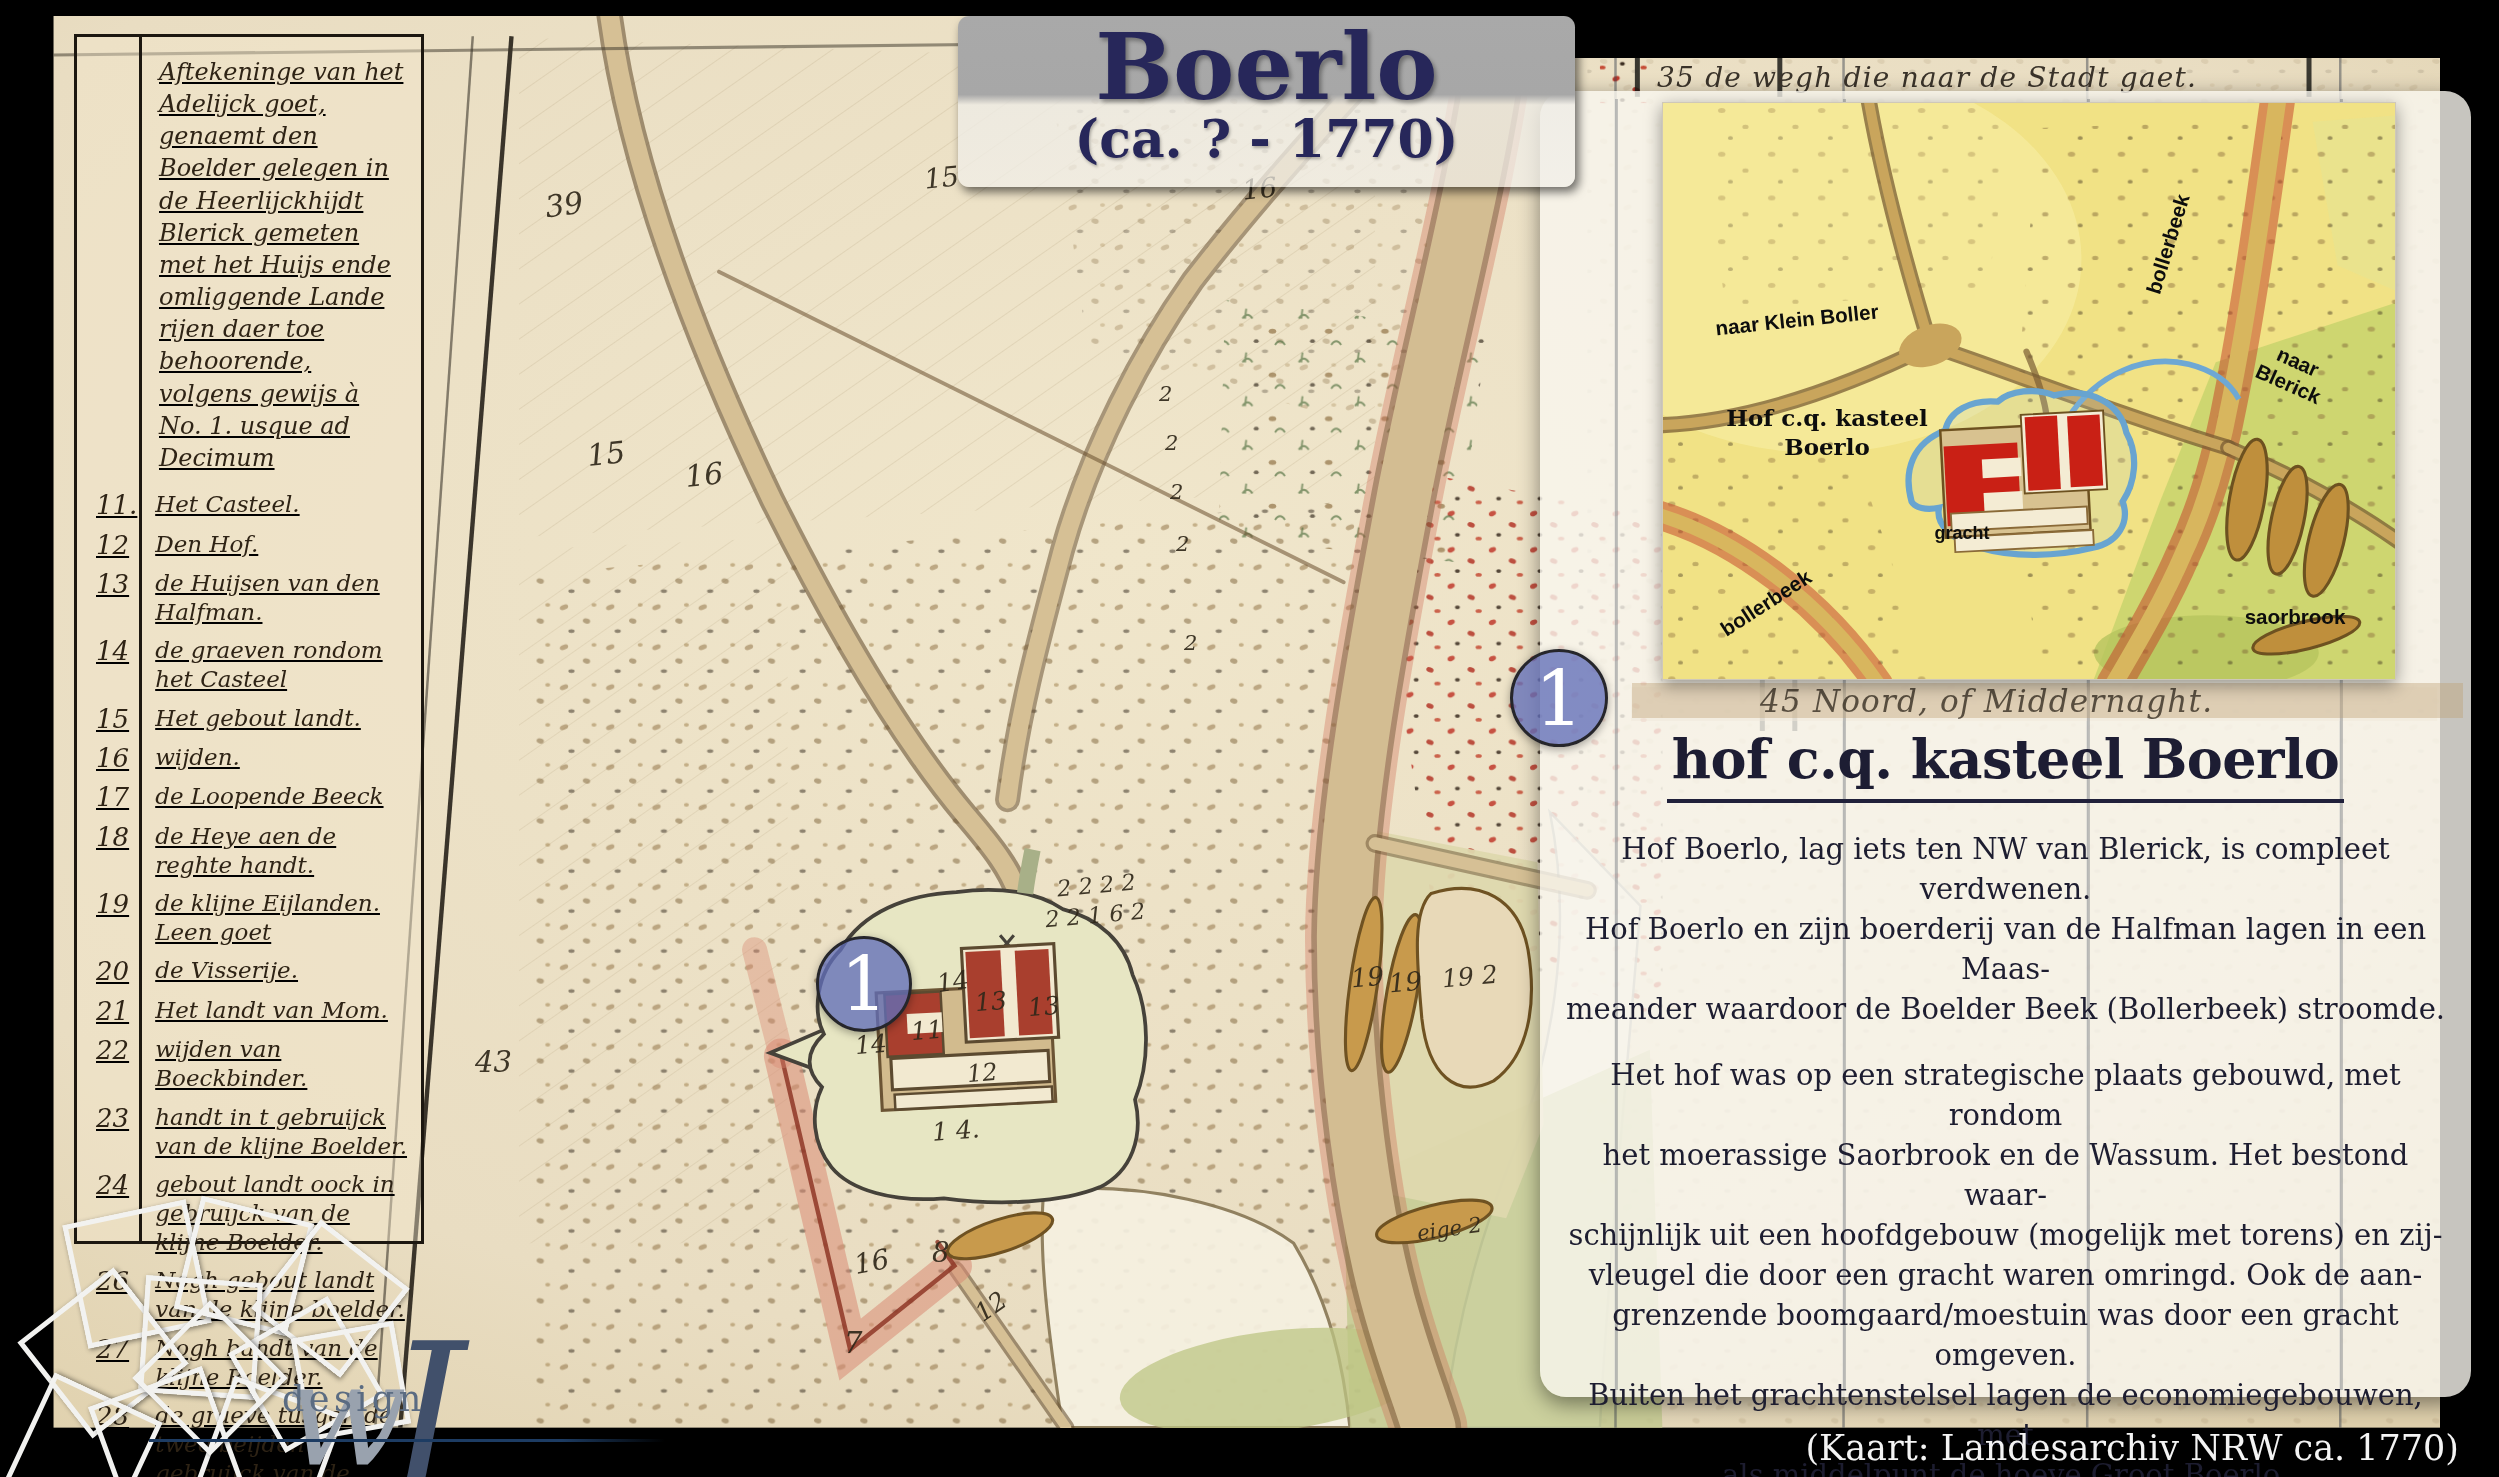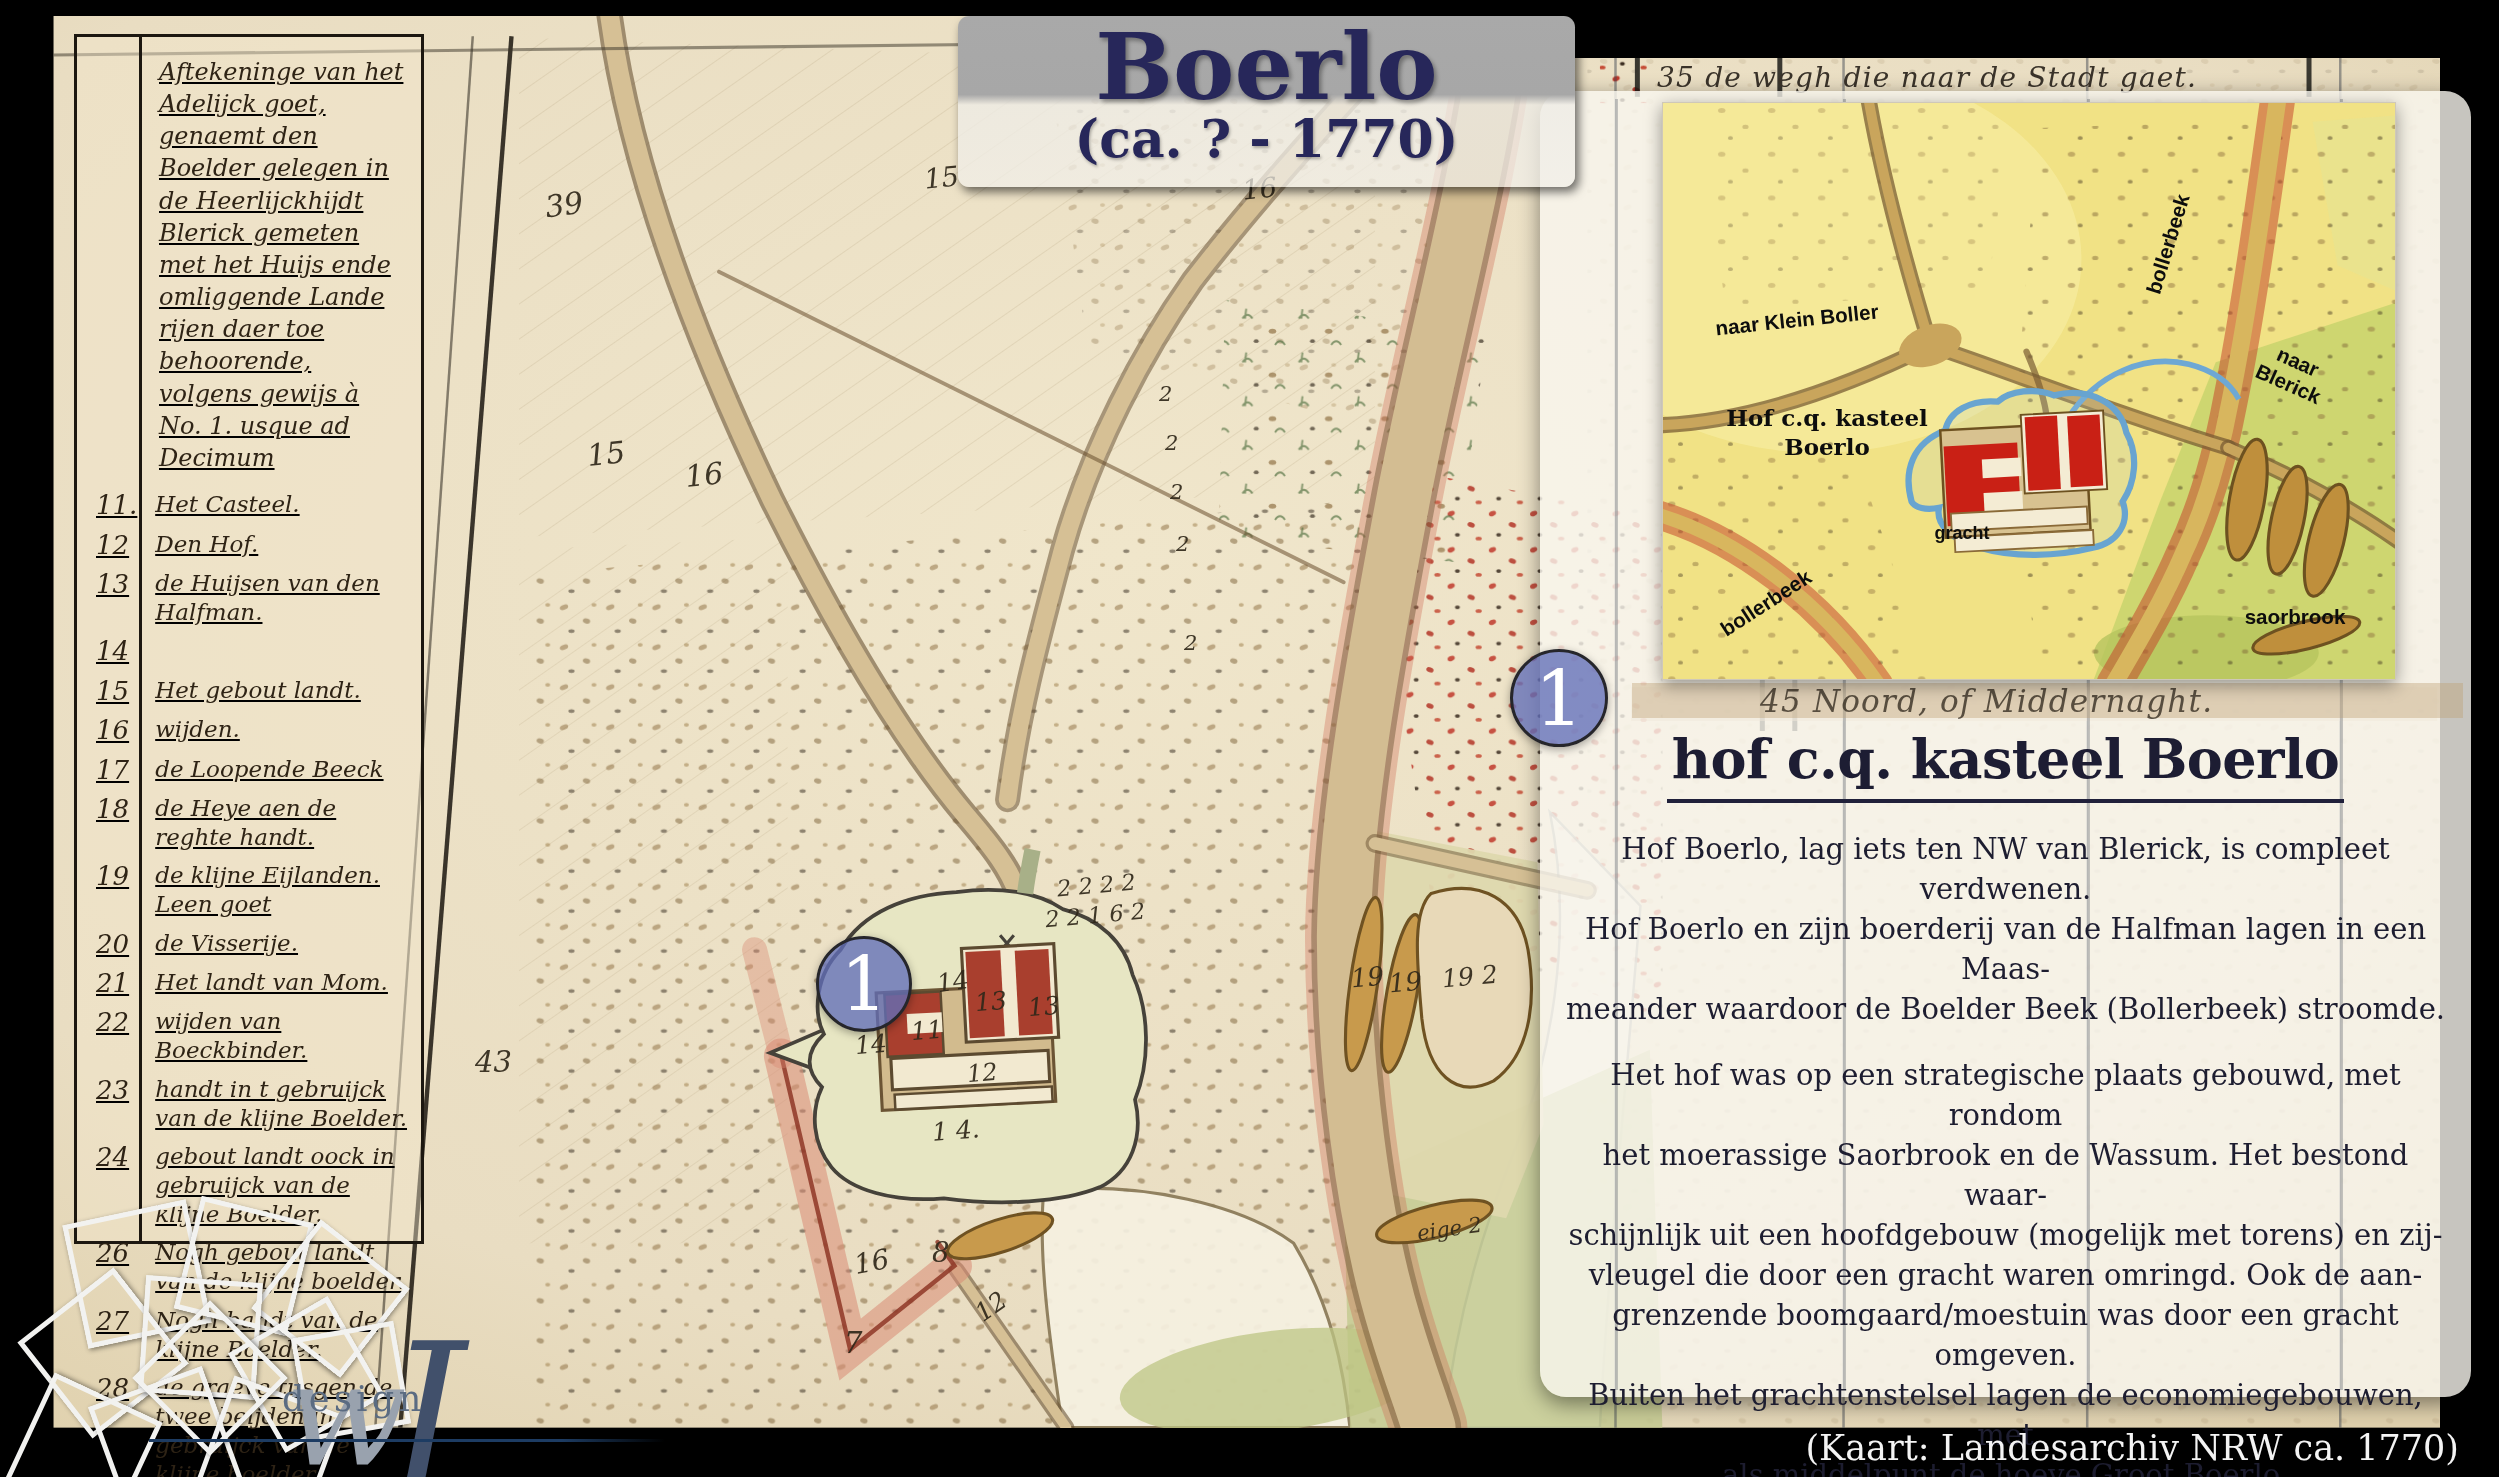--- a/index.html
+++ b/index.html
@@ -211,20 +211,21 @@
     <span class="lg-txt">Den Hof.</span>
   </div>
 
   <div class="lg-row">
     <span class="lg-num">13</span>
     <span class="lg-txt">de Huijsen van den Halfman.</span>
   </div>
 
   <div class="lg-row">
     <span class="lg-num">14</span>
+    <span class="lg-txt">de graeven rondom het Casteel</span>
   </div>
 
   <div class="lg-row">
     <span class="lg-num">15</span>
     <span class="lg-txt">Het gebout landt.</span>
   </div>
 
   <div class="lg-row">
     <span class="lg-num">16</span>
     <span class="lg-txt">wijden.</span>

